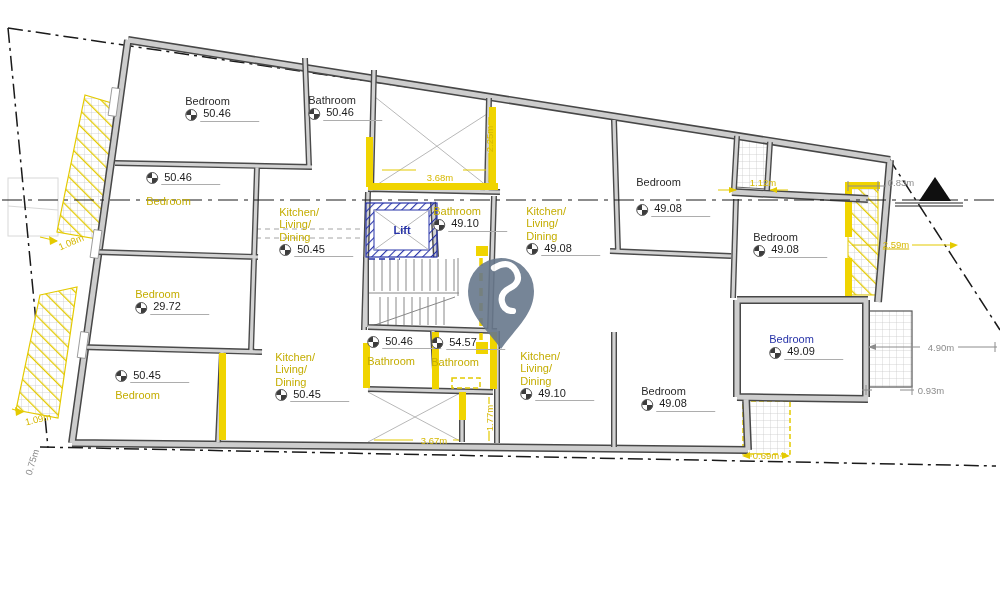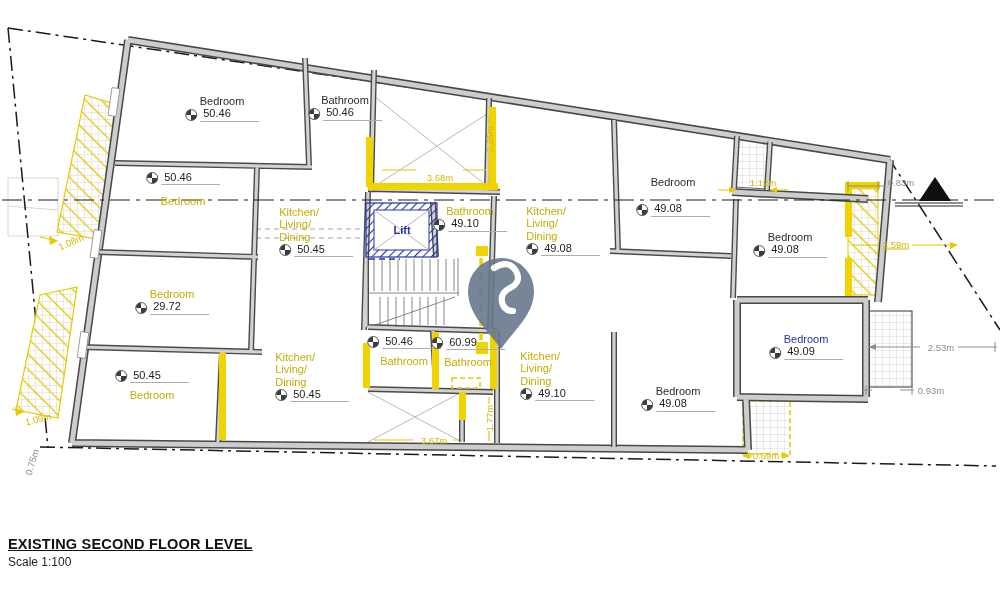--- a/index.html
+++ b/index.html
@@ -1,20 +1,20 @@
 <!DOCTYPE html>
 <html style="--hl: #f0d400; --hly: #e4ca00; --yl: #c4ad00; --yd: #d6b800; --bl: #2733a8; --pin: #68788c; --dg: #8c8c8c; --ink: #1f1f1f;"><head>
 <meta charset="utf-8">
 <style>
   html,body{margin:0;padding:0;background:#fff;}
   .stage{position:relative;width:1000px;height:600px;background:#ffffff;overflow:hidden;
          font-family:"Liberation Sans",sans-serif;}
   .stage svg{position:absolute;left:0;top:0;}
   .labels{position:absolute;left:0;top:0;width:1000px;height:600px;}
-  .room{position:absolute;transform:translateX(-50%);text-align:center;line-height:1.12;
+  .room{position:absolute;transform:translateX(-50%);line-height:1.12;
         font-size:11px;white-space:nowrap;color:var(--ink);}
   .room.multi{text-align:left;}
   .room .nm.black{color:#2a2a2a;}
   .room .nm.yellow{color:var(--yl);}
   .room .nm.blue{color:var(--bl);}
   .val{display:flex;align-items:flex-end;gap:3px;color:#1c1c1c;}
   .room:not(.multi) .val{justify-content:center;}
   .spot{width:10px;height:10px;border-radius:50%;display:inline-block;margin-bottom:1px;
         border:0.5px solid #555;
         background:conic-gradient(#fdfdfd 0 25%, #3c3c3c 25% 50%, #fdfdfd 50% 75%, #3c3c3c 75%);}
@@ -321,21 +321,21 @@
           <span class="spot"></span>
           <span class="nv">50.46</span>
         </div>
         <div class="nm yellow" style="margin-top: 6px;">
           <div>Bathroom</div>
         </div>
       </div>
       <div class="room" style="left: 468px; top: 336px;">
         <div class="val">
           <span class="spot"></span>
-          <span class="nv">60.99</span>
+          <span class="nv">54.57</span>
         </div>
         <div class="nm yellow" style="margin-top: 6px;">
           <div>Bathroom</div>
         </div>
       </div>
       <div class="room multi" style="left: 557px; top: 350px;">
         <div class="nm yellow">
           <div>Kitchen/</div>
           <div>Living/</div>
           <div>Dining</div>
@@ -361,27 +361,23 @@
         <div class="val">
           <span class="spot"></span>
           <span class="nv">49.09</span>
         </div>
       </div>
       <div class="dim dy" style="left: 440px; top: 170px; margin-top: 7px; --r: 0deg;">3.68m</div>
       <div class="dim dy" style="left: 489px; top: 139px; --r: -90deg;">2.25m</div>
       <div class="dim dy" style="left: 763px; top: 182px; --r: 0deg;">1.12m</div>
       <div class="dim dgray" style="left: 901px; top: 182px; --r: 0deg;">0.83m</div>
       <div class="dim dy" style="left: 896px; top: 244px; text-decoration: underline; --r: 0deg;">2.59m</div>
-      <div class="dim dgray" style="left: 941px; top: 347px; --r: 0deg;">2.53m</div>
+      <div class="dim dgray" style="left: 941px; top: 347px; --r: 0deg;">4.90m</div>
       <div class="dim dgray" style="left: 887px; top: 390px; margin-left: 44px; --r: 0deg;">0.93m</div>
       <div class="dim dy" style="left: 766px; top: 455px; --r: 0deg;">0.69m</div>
       <div class="dim dy" style="left: 434px; top: 440px; --r: 0deg;">3.67m</div>
       <div class="dim dy" style="left: 489px; top: 418px; --r: -90deg;">1.77m</div>
       <div class="dim dy" style="left: 71px; top: 242px; --r: -23deg;">1.08m</div>
       <div class="dim dy" style="left: 38px; top: 419px; --r: -13deg;">1.09m</div>
       <div class="dim dgray" style="left: 32px; top: 462px; --r: -73deg;">0.75m</div>
     </div>
 
-  <div class="titleblock">
-    <h1>EXISTING SECOND FLOOR LEVEL</h1>
-    <div class="scale">Scale 1:100</div>
-  </div>
 </div>
 
 </body></html>

